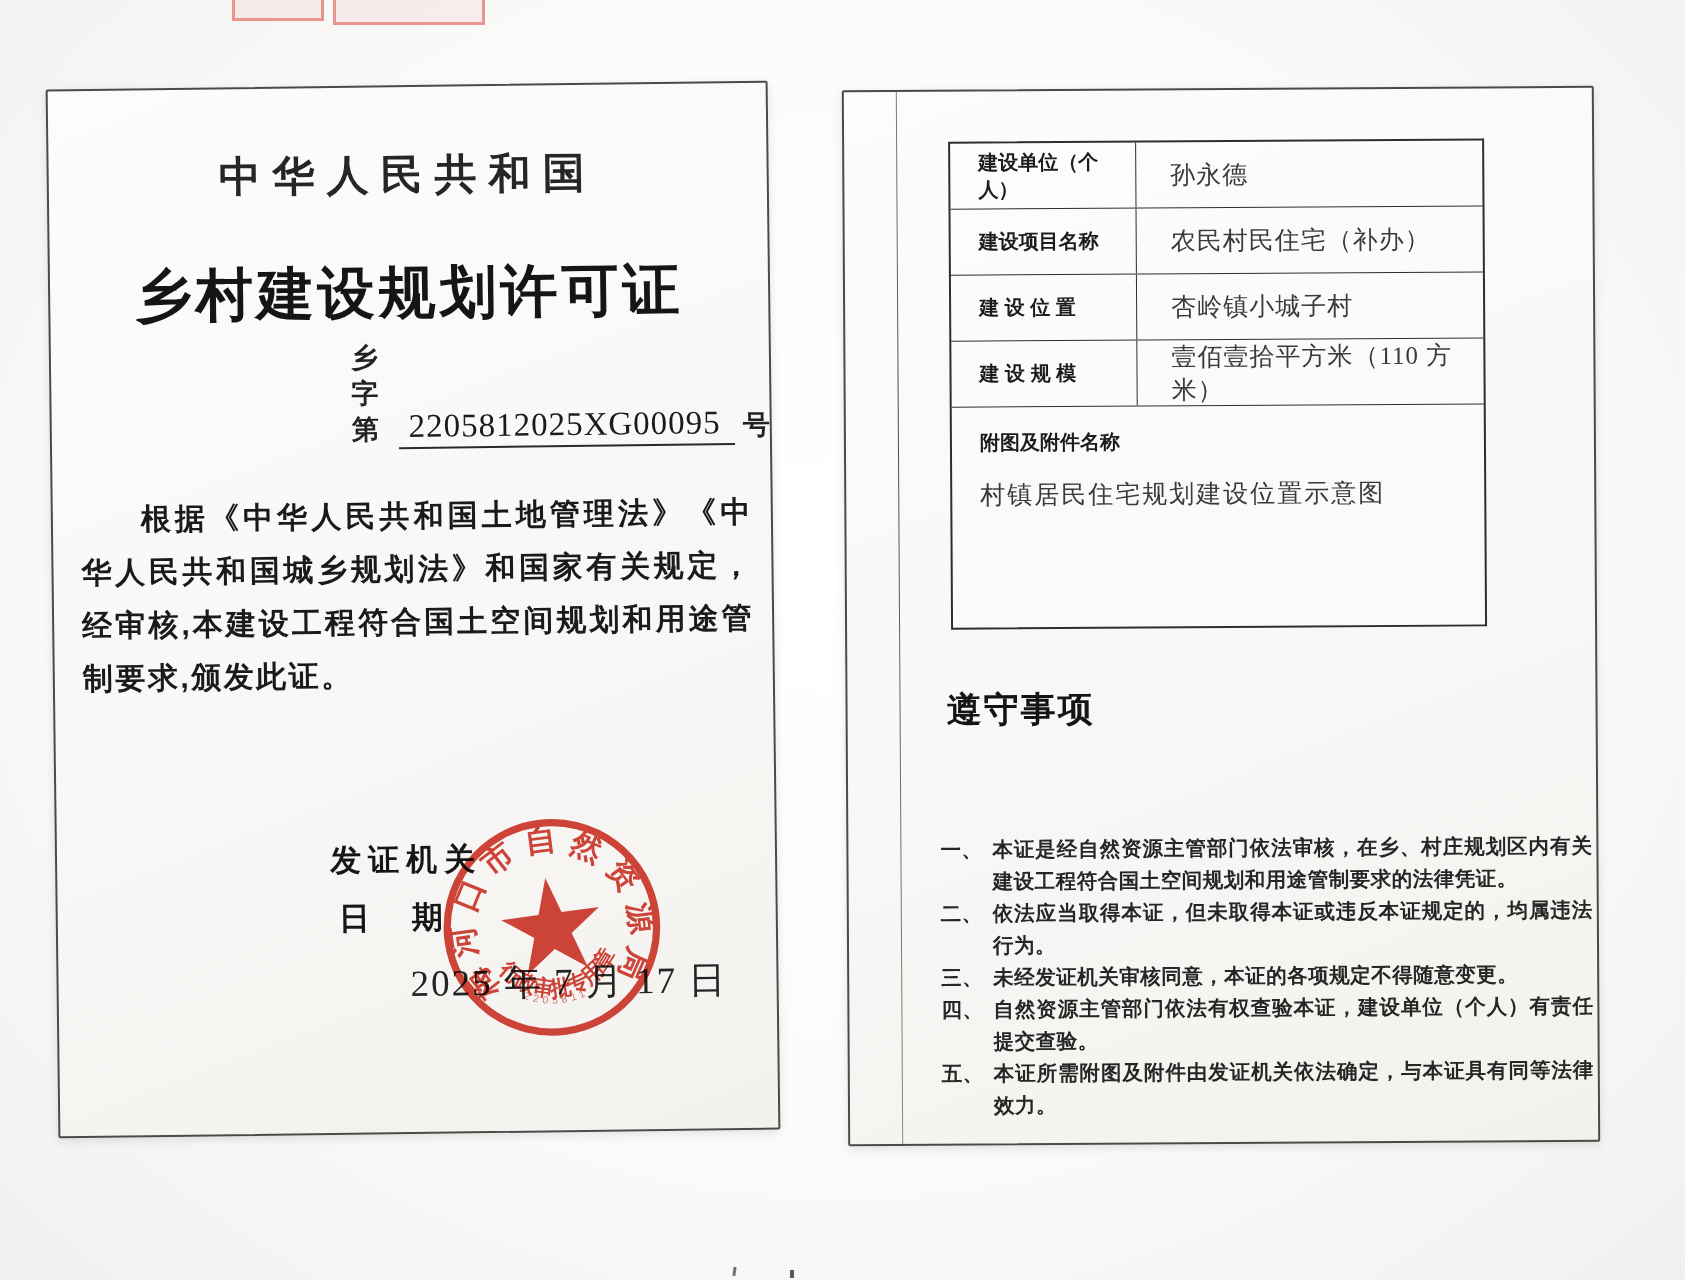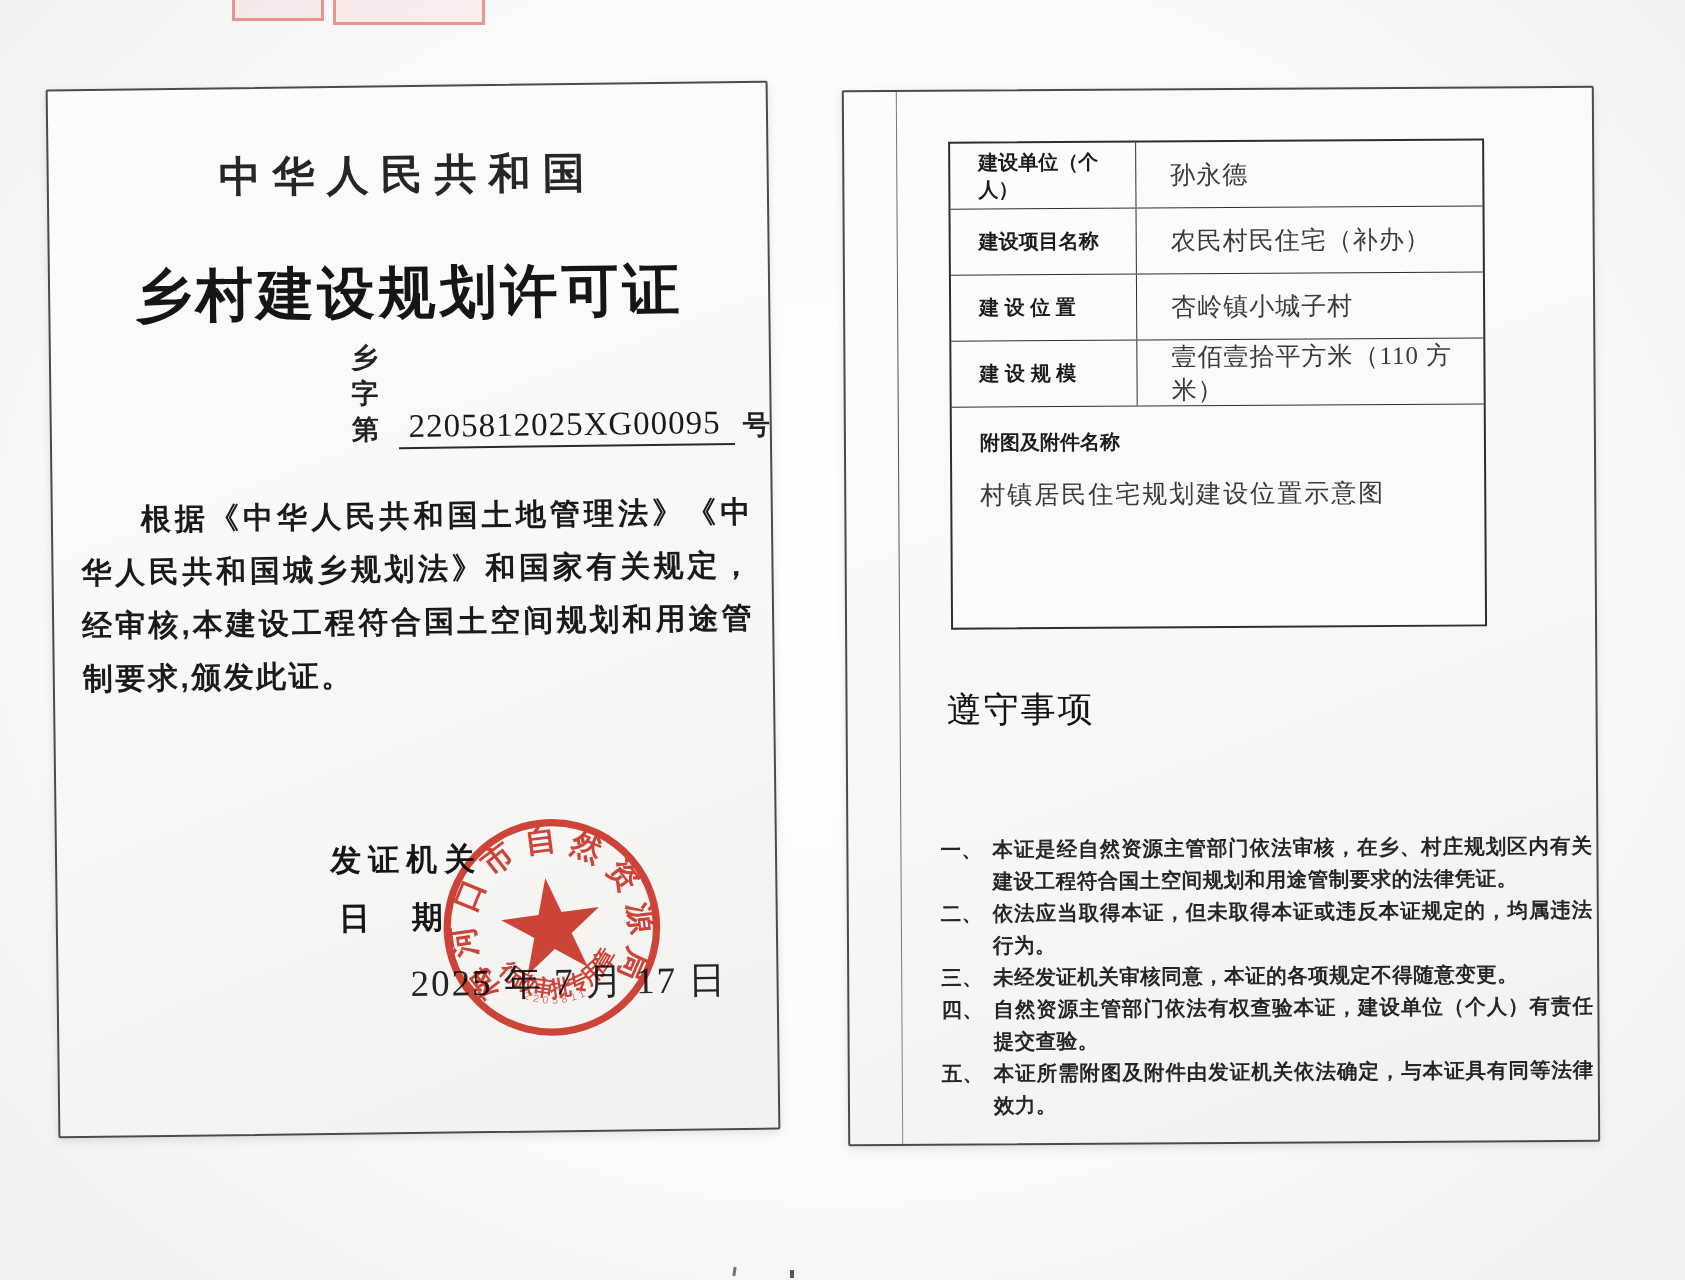--- a/index.html
+++ b/index.html
@@ -79,21 +79,21 @@
     flex:1;display:flex;align-items:center;padding-left:34px;
     font-family:"Liberation Serif", serif;font-size:25px;color:#3a3a38;letter-spacing:1px;
   }
   .attach{flex:1;padding:22px 20px 0 28px;}
   .attach-label{font-size:20px;font-weight:bold;color:#1c1c1c;}
   .attach-value{
     margin-top:22px;font-family:"Liberation Serif", serif;font-size:25px;
     color:#3a3a38;letter-spacing:2px;
   }
   .notice-title{
-    position:absolute;left:99px;top:595px;font-size:35px;font-weight:normal;
+    position:absolute;left:99px;top:595px;font-size:35px;font-weight:bold;
     letter-spacing:2px;color:#141414;
   }
   .notice-list{position:absolute;left:92px;top:742px;width:652px;}
   .notice-item{
     position:relative;padding-left:52px;font-size:20.5px;font-weight:bold;
     line-height:32px;color:#262624;text-align:justify;letter-spacing:0.5px;
   }
   .notice-num{position:absolute;left:0;top:0;}
 
   

